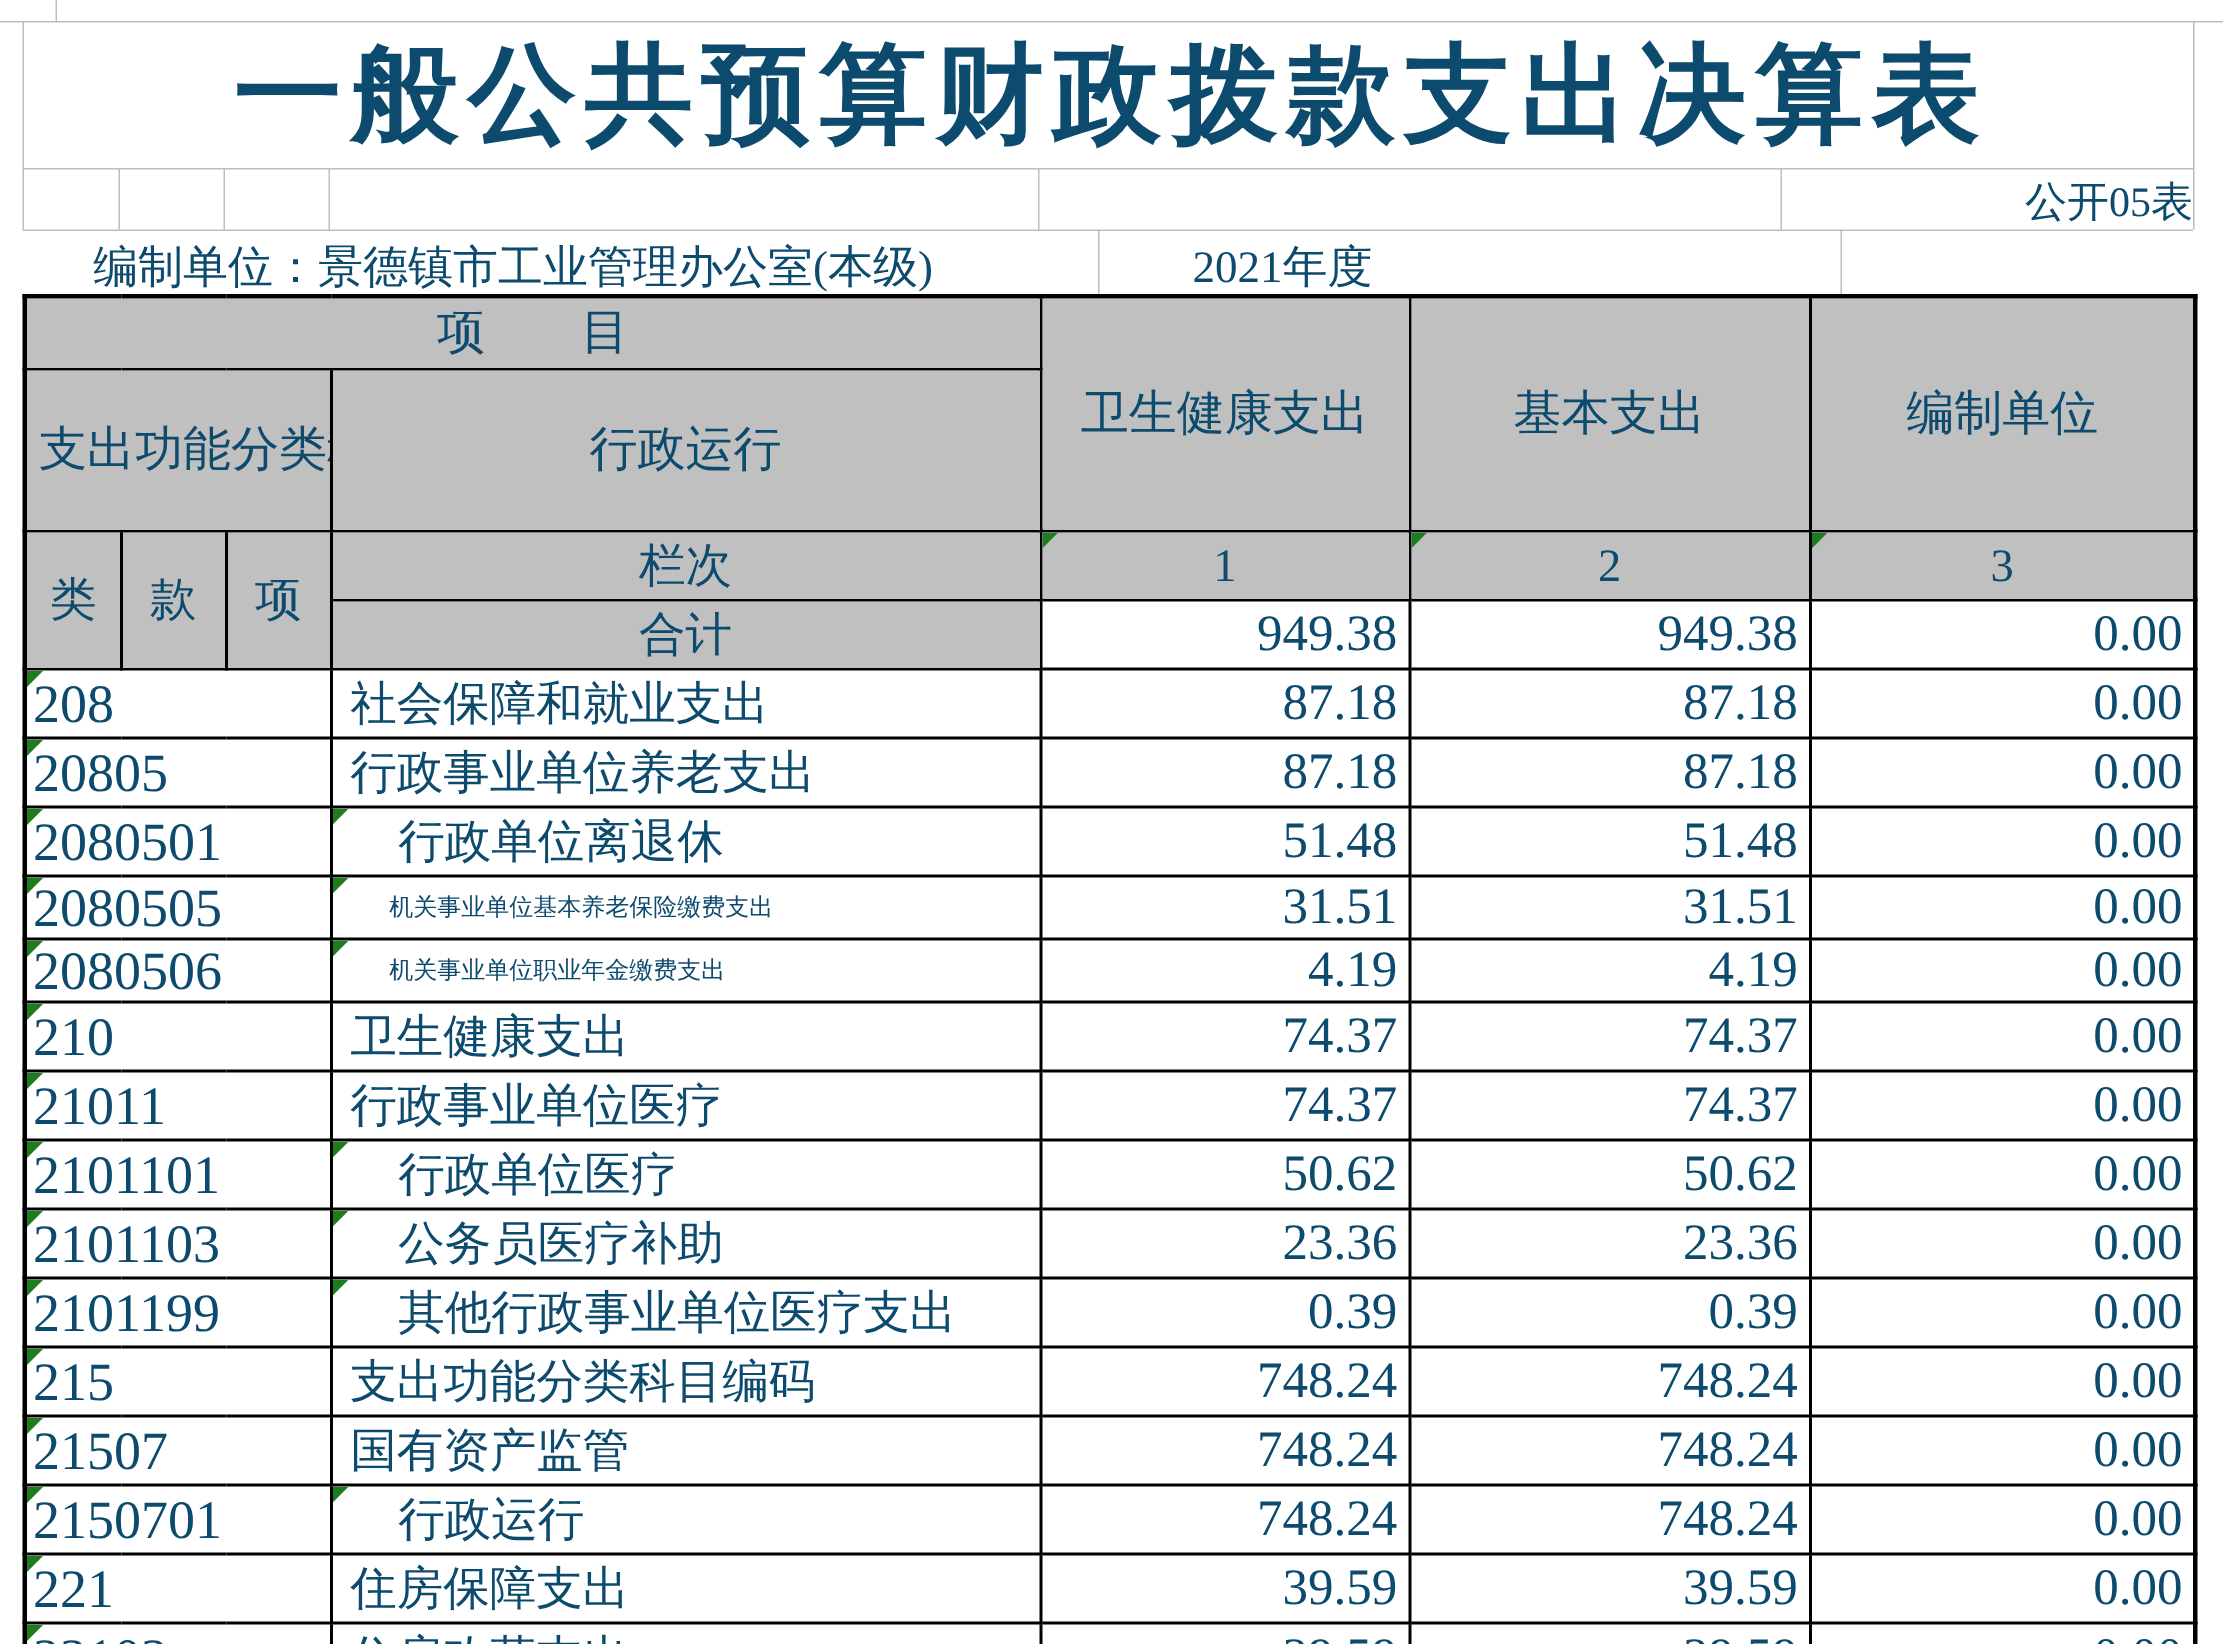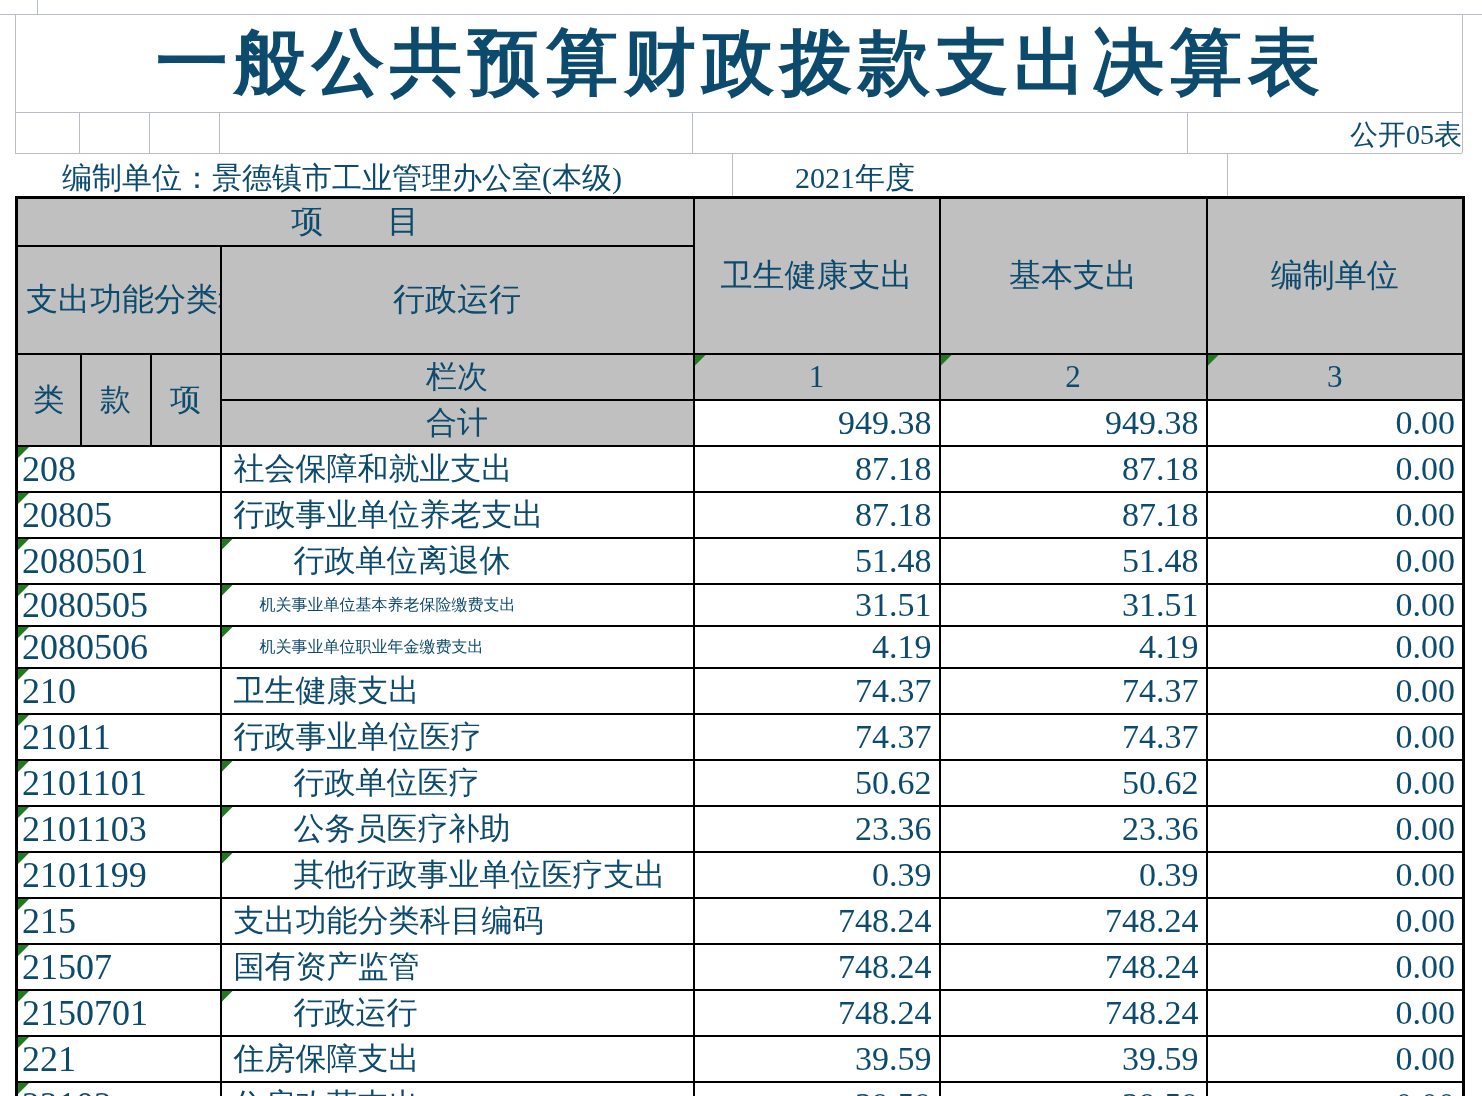--- a/index.html
+++ b/index.html
@@ -53,21 +53,21 @@
     background:#c0c0c0;text-align:left;font-size:32px;
     padding:0 6px 0 8px;white-space:normal;line-height:1.55;
   }
   tr.r-proj{height:42px;}
   tr.r-head{height:108px;}
   tr.r-idx{height:37px;}
   tr.r-total{height:37px;margin-top:11px;}
   tr.r-data{height:37px;}
   td.code{font-size:36px;padding-left:4px;text-align:left;line-height:36px;}
   td.name{font-size:31px;padding-left:12px;text-align:left;}
-  td.name.indent{padding-left:72px;}
+  td.name.indent{padding-left:44px;}
   td.name.small{padding-left:38px;font-size:16px;}
   td.num{font-size:34px;text-align:right;padding-right:7px;}
   .flag{
     position:absolute;top:0;left:0;width:11px;height:11px;
     background:#1e7c1e;
     clip-path:polygon(0 0,100% 0,0 100%);
   }
 </style>
 </head>
 <body>

